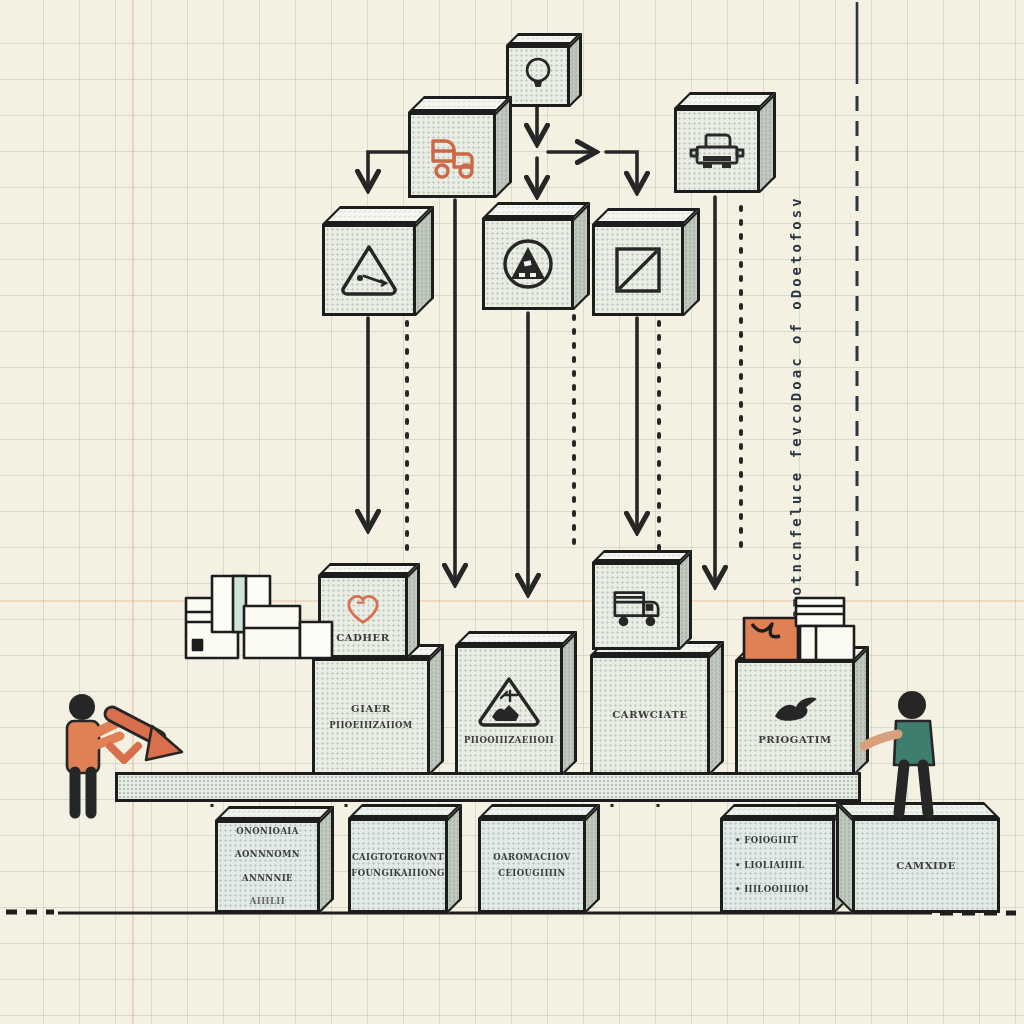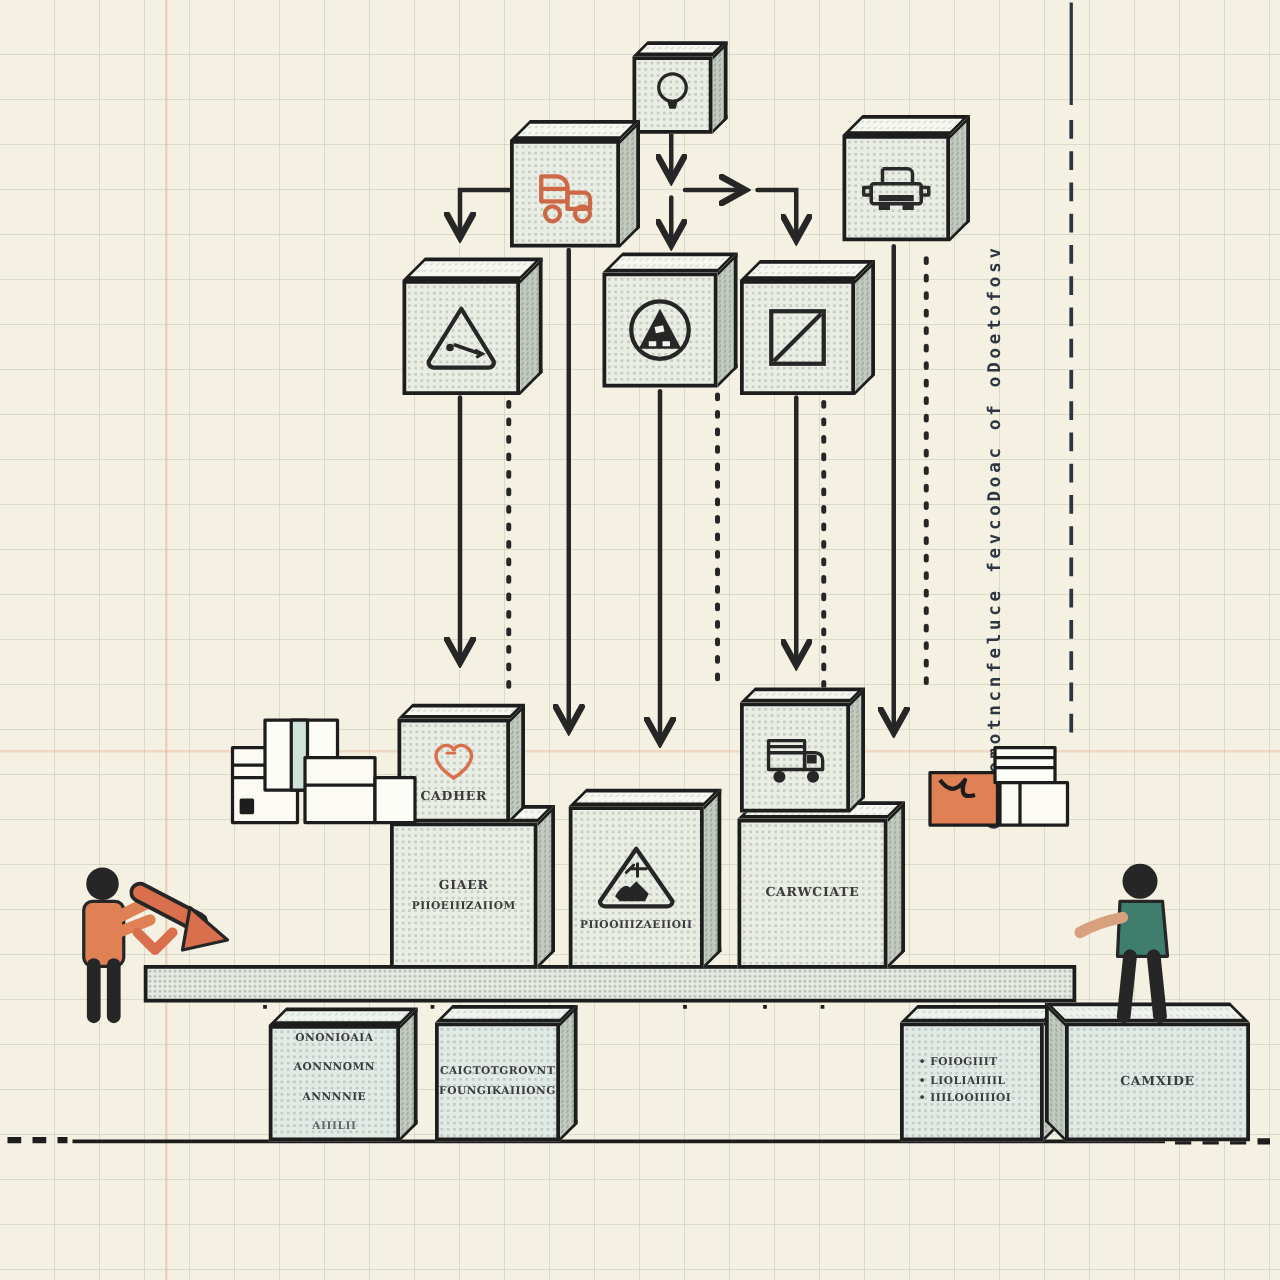--- a/index.html
+++ b/index.html
@@ -269,20 +269,30 @@
   </div>
 
   <div class="box3d" style="left:590px;top:655px;width:120px;height:120px;--d:14px">
     <div class="top"></div>
     <div class="side"></div>
     <div class="front">
       <div class="tline">CARWCIATE</div>
     </div>
   </div>
 
+  <div class="box3d" style="left:735px;top:660px;width:120px;height:115px;--d:14px">
+    <div class="top"></div>
+    <div class="side"></div>
+    <div class="front">
+      <svg width="56" height="40" viewBox="0 0 60 44">
+        <path d="M8 30 C14 18 25 14 31 20 C35 11 47 7 54 11 L42 20 C46 23 43 31 35 33 C25 36 13 36 8 30 Z" fill="#262626"></path>
+      </svg>
+      <div class="tline">PRIOGATIM</div>
+    </div>
+  </div>
 
 
   <div class="box3d cool" style="left:215px;top:820px;width:105px;height:93px;--d:14px">
     <div class="top"></div>
     <div class="side"></div>
     <div class="front" style="gap:12px">
       <div class="tline small left">ONONIOAIA</div>
       <div class="tline small left">AONNNOMN</div>
       <div class="tline small left">ANNNNIE</div>
       <div class="tline small left" style="opacity:.75">AIIILII</div>
@@ -291,26 +301,34 @@
 
   <div class="box3d cool" style="left:348px;top:818px;width:100px;height:95px;--d:14px">
     <div class="top"></div>
     <div class="side"></div>
     <div class="front">
       <div class="tline small">CAIGTOTGROVNT</div>
       <div class="tline small">FOUNGIKAIIIONG</div>
     </div>
   </div>
 
+  <div class="box3d cool" style="left:478px;top:818px;width:108px;height:95px;--d:14px">
+    <div class="top"></div>
+    <div class="side"></div>
+    <div class="front">
+      <div class="tline small">OAROMACIIOV</div>
+      <div class="tline small">CEIOUGIIIIN</div>
+    </div>
+  </div>
 
 
   <div class="box3d cool" style="left:720px;top:818px;width:115px;height:95px;--d:14px">
     <div class="top"></div>
     <div class="side"></div>
-    <div class="front" style="align-items:flex-start;padding-left:12px;gap:3px">
+    <div class="front" style="align-items:flex-start;padding-left:12px;gap:13px">
       <div class="tline small left">• FOIOGIIIT</div>
       <div class="tline small left">• LIOLIAIIIIL</div>
       <div class="tline small left">• IIILOOIIIIOI</div>
     </div>
   </div>
 
   <div class="box3d cool mirror" style="left:852px;top:818px;width:148px;height:95px;--d:16px">
     <div class="top"></div>
     <div class="side"></div>
     <div class="front">

